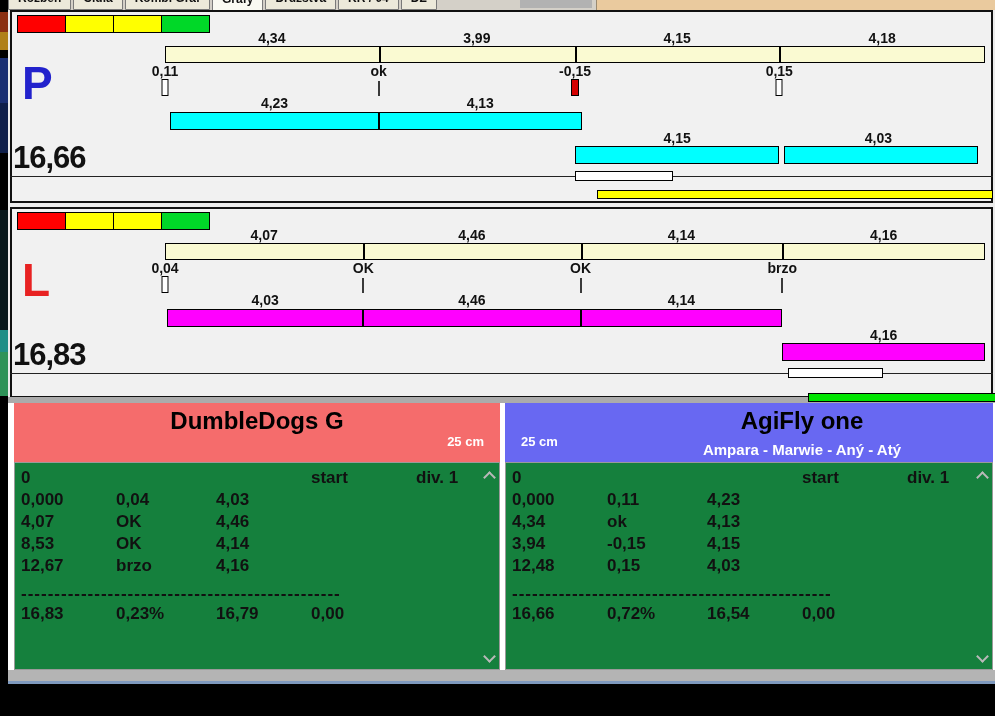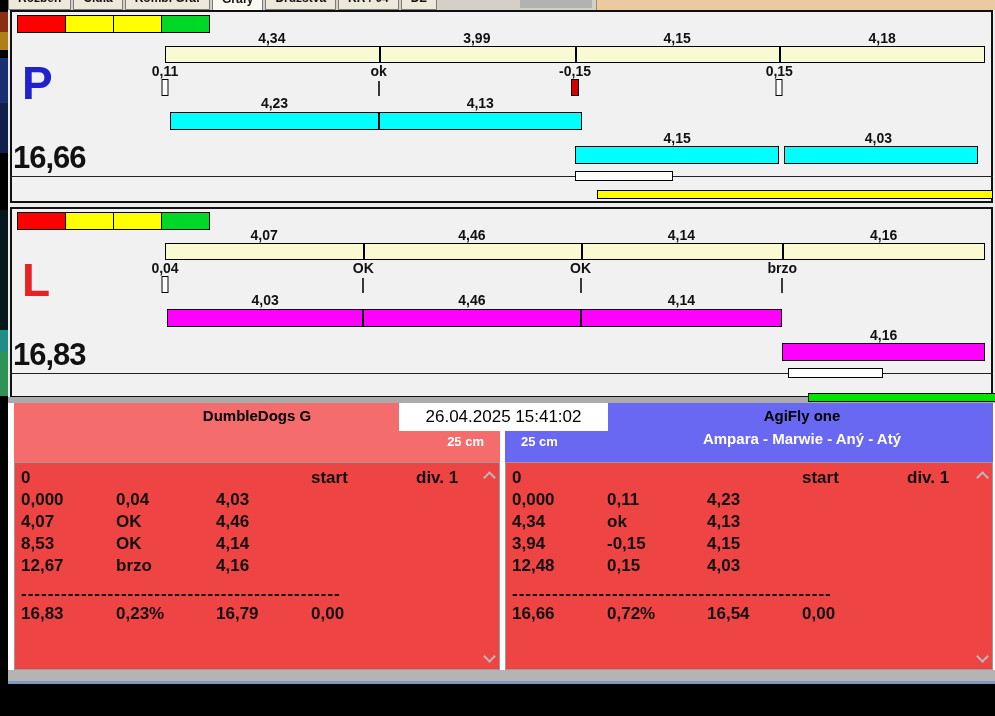--- a/index.html
+++ b/index.html
@@ -61,35 +61,35 @@
   .footer-bar{ position:absolute; height:9px; border:1px solid #000; z-index:3; }
 
   
   #cards-section { position:absolute; left:0; top:403px; width:987px; height:267px; background:#fff; }
   .team-card { position:absolute; top:0; height:267px; }
   #team-card-left  { left:6px;   width:486px; }
   #team-card-right { left:497px; width:488px; }
   .card-header { position:relative; height:59px; }
   .card-header-inner { text-align:center; }
   #team-card-right .card-header-inner { margin-left:106px; }
-  .card-title { font-size:15px; font-weight:bold; color:#000; padding-top:4px; }
+  .card-title { font-size:24px; font-weight:bold; color:#000; padding-top:4px; }
   .card-sub   { font-size:15px; font-weight:bold; color:#fff; margin-top:6px; }
   .card-size  { position:absolute; top:31px; font-size:13px; font-weight:bold; color:#fff; }
   #team-card-left  .card-size { right:16px; }
   #team-card-right .card-size { left:16px; }
 
   #timestamp-box {
     position:absolute; left:391px; top:0; width:209px; height:28px;
     background:#fff; color:#000; font-size:17px; text-align:center;
     padding-top:4px; z-index:5;
   }
 
   .listbox {
     position:absolute; left:0; top:59px; right:0; bottom:0;
-    background:#ef4444; border:1px solid #9a9a9a;
+    background:#15803d; border:1px solid #9a9a9a;
     font-weight:bold; font-size:17px; color:#111;
     padding:5px 0 0 6px; overflow:hidden;
   }
   .trow { height:22px; white-space:nowrap; }
   .tcell { display:inline-block; }
   .tcell.c0 { width:95px; } .tcell.c1 { width:100px; } .tcell.c2 { width:95px; }
   .tcell.c3 { width:105px; } .tcell.c4 { width:80px; }
   .sep { height:20px; margin-top:6px; overflow:hidden; letter-spacing:1px; }
   .trow.total-row { margin-top:0; }
   .chev { position:absolute; right:5px; width:9px; height:9px; border-left:2px solid #b9b9b9; border-bottom:2px solid #b9b9b9; }
@@ -254,17 +254,16 @@
       <div class="trow header-row"><span class="tcell c0">0</span><span class="tcell c1"></span><span class="tcell c2"></span><span class="tcell c3">start</span><span class="tcell c4">div. 1</span></div>
           <div class="trow"><span class="tcell c0">0,000</span><span class="tcell c1">0,11</span><span class="tcell c2">4,23</span></div>
           <div class="trow"><span class="tcell c0">4,34</span><span class="tcell c1">ok</span><span class="tcell c2">4,13</span></div>
           <div class="trow"><span class="tcell c0">3,94</span><span class="tcell c1">-0,15</span><span class="tcell c2">4,15</span></div>
           <div class="trow"><span class="tcell c0">12,48</span><span class="tcell c1">0,15</span><span class="tcell c2">4,03</span></div>
           <div class="sep">------------------------------------------------</div>
           <div class="trow total-row"><span class="tcell c0">16,66</span><span class="tcell c1">0,72%</span><span class="tcell c2">16,54</span><span class="tcell c3">0,00</span></div>
         </div>
     </div>
 
-    <div id="timestamp-box">26.04.2025 15:41:02</div>
   </div>
 
   <div id="bottom-strip"></div>
 </div>
 
 </body></html>

